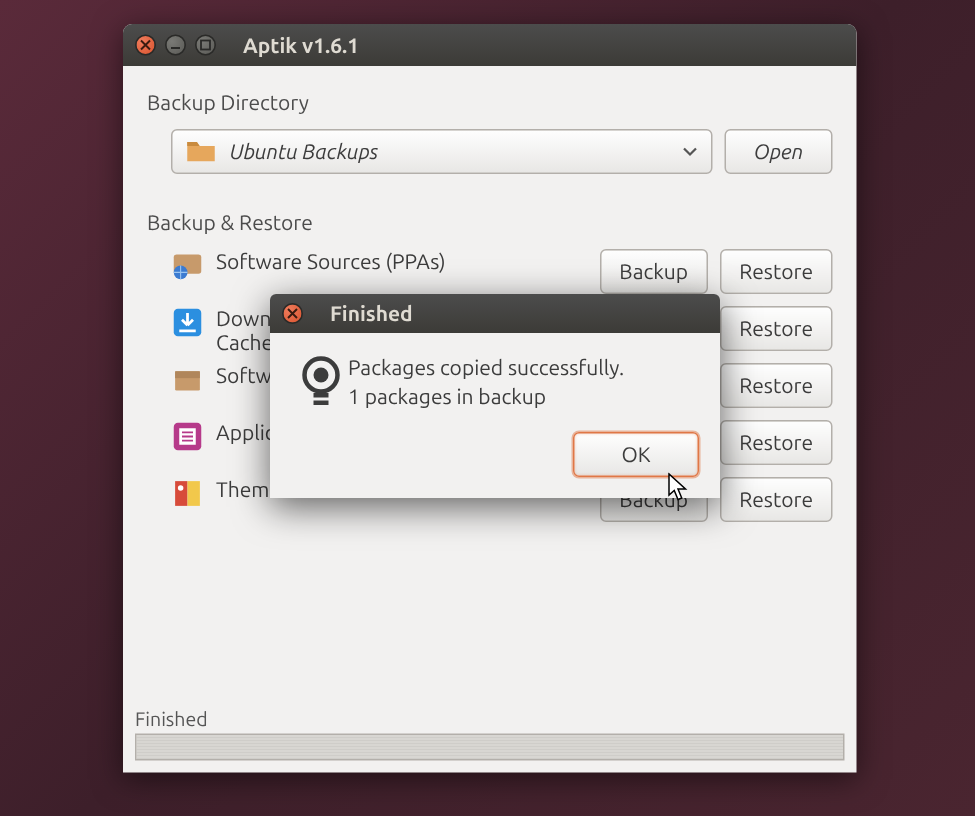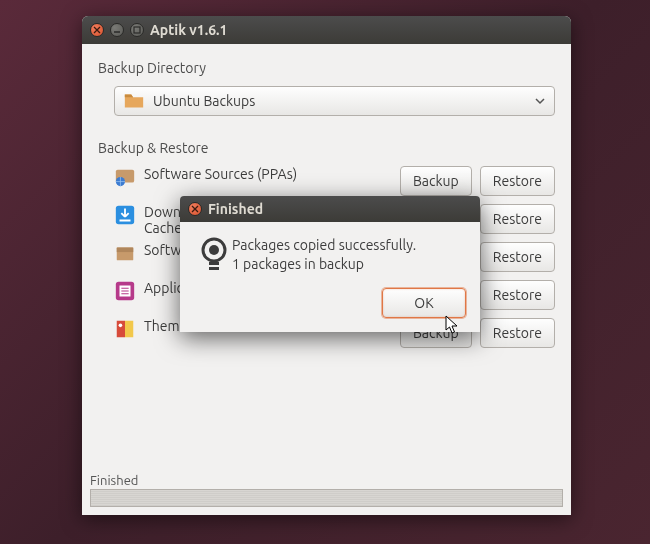--- a/index.html
+++ b/index.html
@@ -37,30 +37,30 @@
     font-size: 14px;
   }
   .win-btn {
     width: 14px; height: 14px; border-radius: 50%;
     background: radial-gradient(circle at 30% 30%, #7a7a76, #5a5a56);
     border: 1px solid #2a2a28;
     display: flex; align-items: center; justify-content: center;
   }
   .win-btn.close { background: radial-gradient(circle at 30% 30%, #f07c5c, #d9532e); }
   .win-btn svg { width: 8px; height: 8px; }
-  .title-text { margin-left: 0; }
+  .title-text { margin-left: 12px; }
   .content {
     padding: 12px 16px 8px 16px;
   }
   .section-heading {
     font-weight: normal;
     color: #4c4c4c;
     margin: 4px 0 10px 0;
   }
-  .row { display: flex; align-items: flex-end; gap: 8px; margin-bottom: 24px; }
+  .row { display: flex; align-items: flex-end; gap: 8px; margin-bottom: 24px; font-style: italic; }
   .dir-row { padding-left: 16px; }
   .combo {
     flex: 1;
     height: 30px;
     background: linear-gradient(to bottom, #fefefe, #e8e7e5);
     border: 1px solid #b3afaa;
     border-radius: 4px;
     display: flex;
     align-items: center;
     padding: 0 8px;
@@ -172,20 +172,23 @@
           <svg class="item-icon" viewBox="0 0 24 24">
               <path class="folder-icon" d="M2 5h7l2 3h11v11H2z"></path>
               <path fill="#c98b3e" d="M2 5h7l2 3H2z"></path>
             </svg>
           <span>Ubuntu Backups</span>
         </span>
         <svg class="chev" viewBox="0 0 12 12">
             <path d="M2 4l4 4 4-4" fill="none" stroke="#555" stroke-width="1.5"></path>
           </svg>
       </div>
+      <div class="btn">
+          <span>Open</span>
+        </div>
     </div>
 
     <div class="section-heading">Backup &amp; Restore</div>
 
     <div class="item-row">
       <svg class="item-icon" viewBox="0 0 24 24">
           <rect x="2" y="4" width="20" height="14" rx="2" fill="#c79a6b"></rect>
           <circle cx="7" cy="17" r="5" fill="#3b7bd1"></circle>
           <path d="M2 17h10M7 12v10" stroke="#9cc5f0" stroke-width="0.8"></path>
         </svg>

